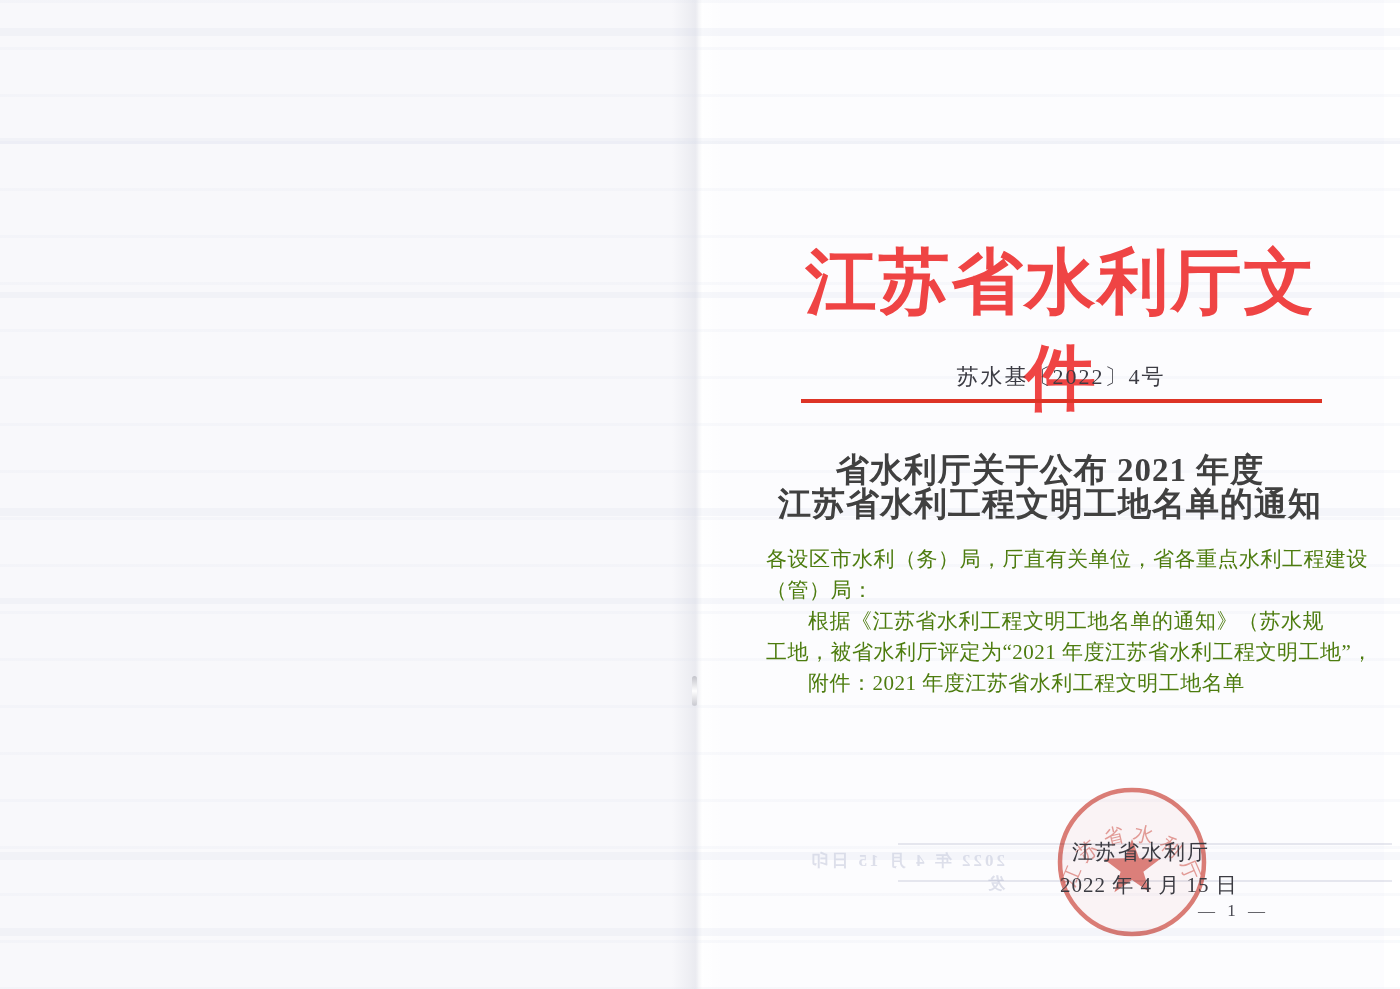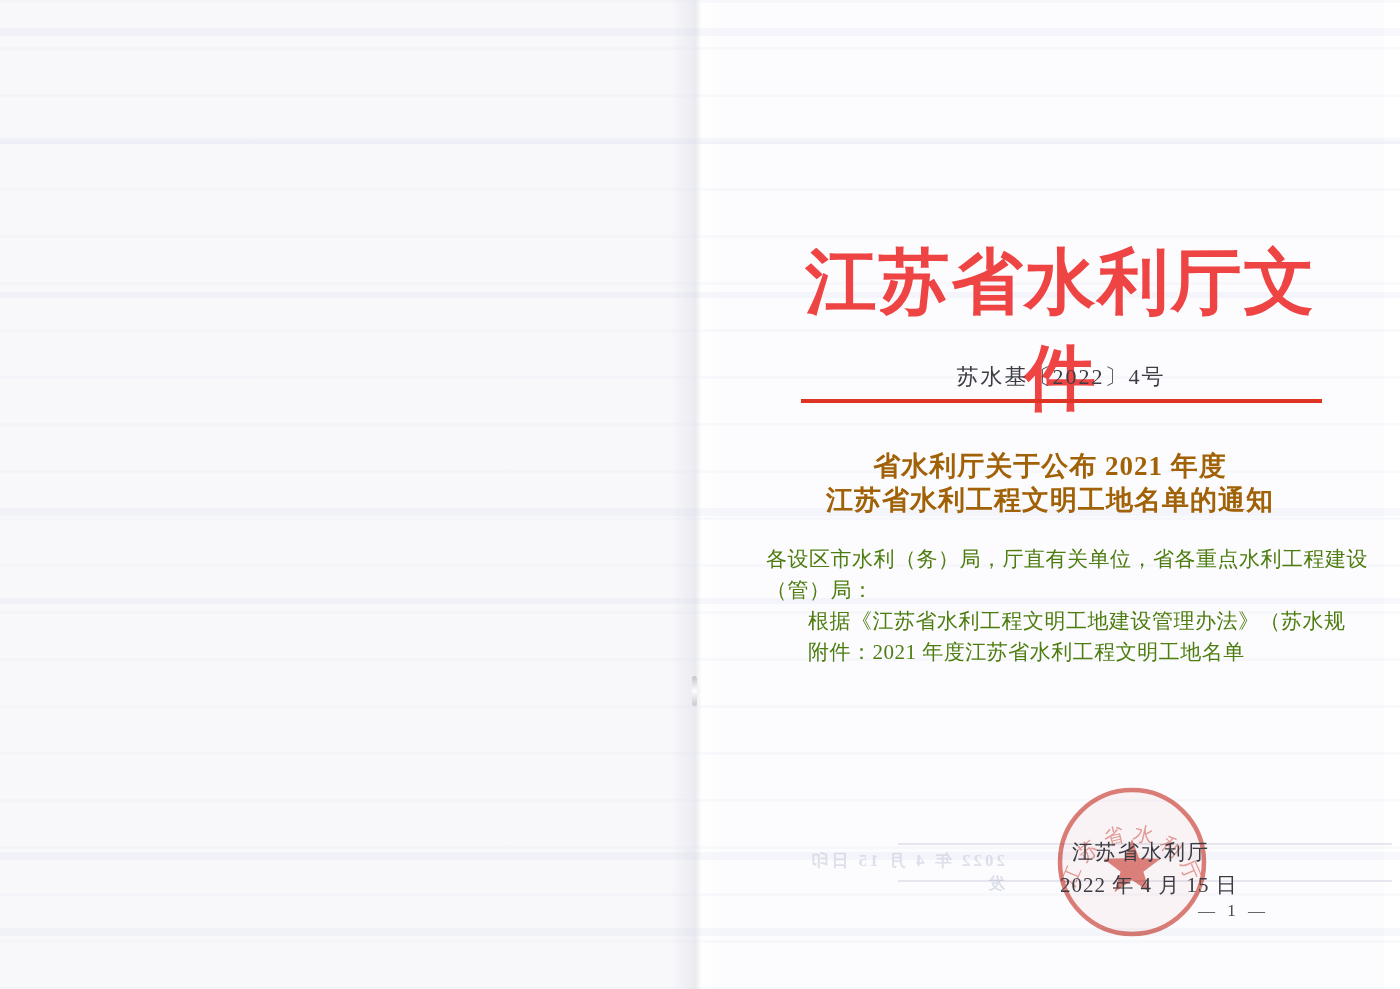--- a/index.html
+++ b/index.html
@@ -97,23 +97,23 @@
     width: 521px; height: 4px;
     background: #dd3426;
     z-index: 6;
   }
   
   .notice-title {
     position: absolute;
     left: 760px;
     width: 580px;
     text-align: center;
-    font-size: 27px;
+    font-size: 33px;
     font-weight: bold;
-    color: #a16207;
+    color: #404040;
     letter-spacing: 1px;
     z-index: 6;
   }
   #notice-title-line1 { top: 448px; }
   #notice-title-line2 { top: 482px; }
   
   #notice-body {
     position: absolute;
     left: 766px; top: 544px;
     width: 572px;
@@ -209,21 +209,22 @@
   <div id="letterhead-title">江苏省水利厅文件</div>
   <div id="doc-number">苏水基〔2022〕4号</div>
   <div id="red-rule"></div>
 
   <div id="notice-title-line1" class="notice-title">省水利厅关于公布 2021 年度</div>
   <div id="notice-title-line2" class="notice-title">江苏省水利工程文明工地名单的通知</div>
 
   <div id="notice-body">
     <div class="body-line">各设区市水利（务）局，厅直有关单位，省各重点水利工程建设</div>
     <div class="body-line">（管）局：</div>
-    <div class="body-line indent">根据《江苏省水利工程文明工地建设管理办法》（苏水规</div>
+    <div class="body-line indent">根据《江苏省水利工程文明工地名单的通知》（苏水规</div>
+    <div class="body-line">工地，被省水利厅评定为“2021 年度江苏省水利工程文明工地”，</div>
     <div class="body-line indent">附件：2021 年度江苏省水利工程文明工地名单</div>
   </div>
 
   <div id="bleedthrough-date">2022 年 4 月 15 日印发</div>
   <div id="bleed-line-top" class="bleed-line"></div>
   <div id="bleed-line-bottom" class="bleed-line"></div>
 
   <svg id="official-seal" viewBox="0 0 156 156">
     <defs>
       <path id="seal-arc" d="M 23,96 A 58 58 0 0 1 133,96" fill="none"></path>

